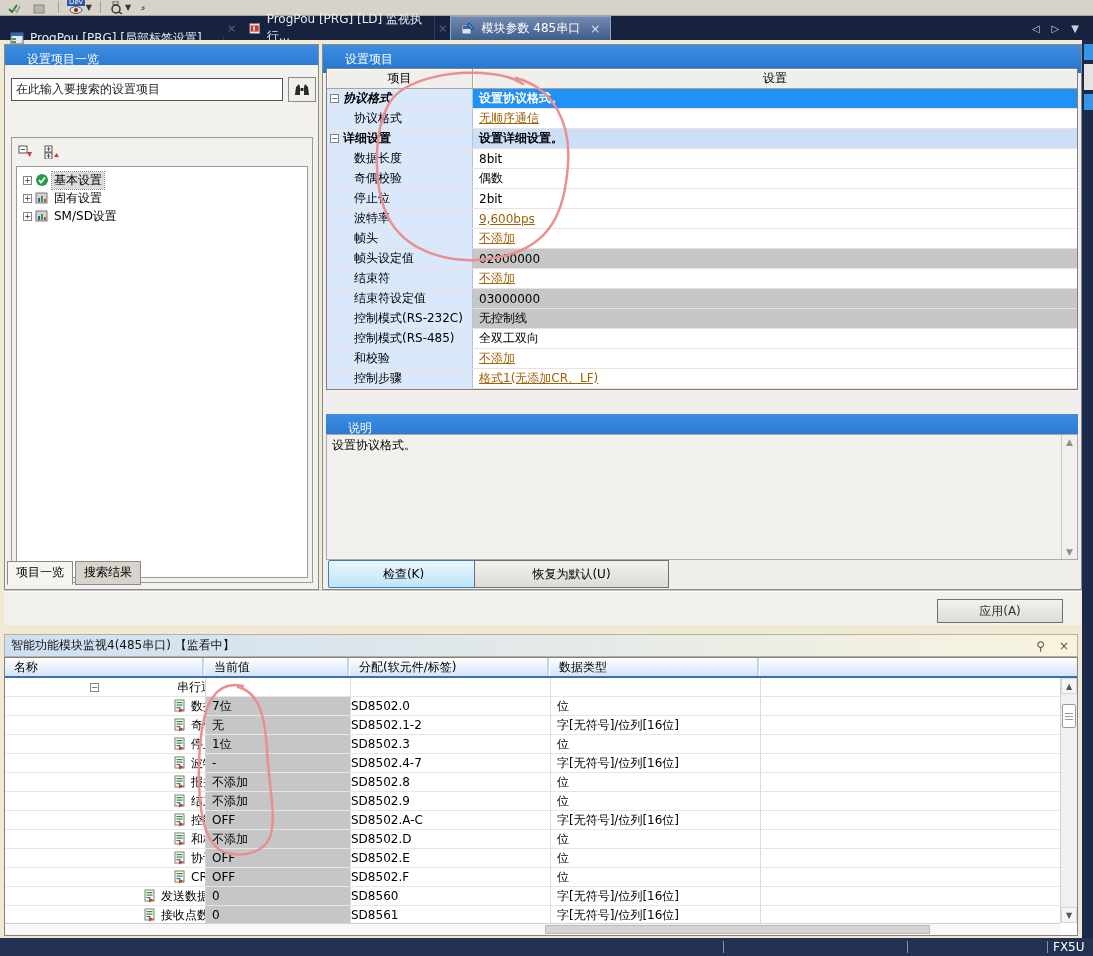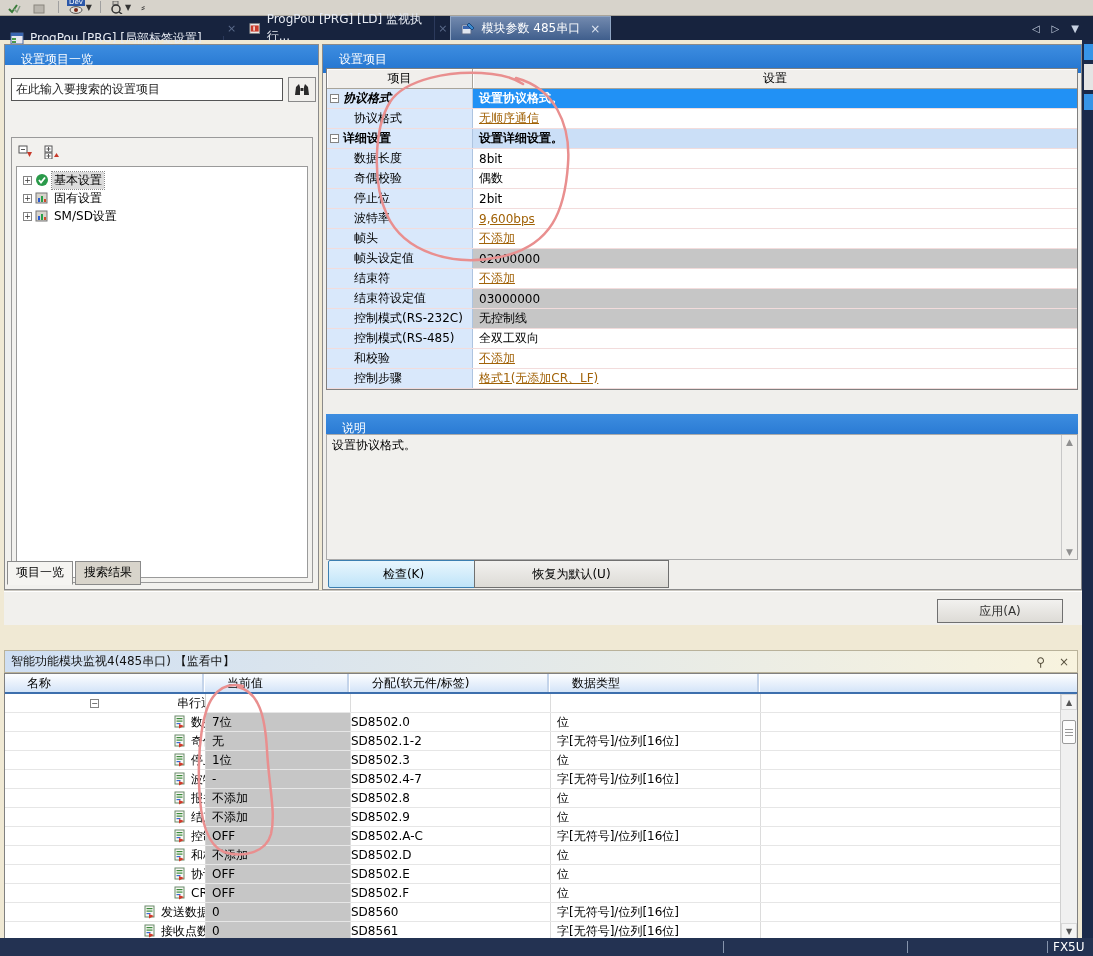--- a/index.html
+++ b/index.html
@@ -17,21 +17,21 @@
   .tabbar { position:absolute; left:0; top:16px; width:1093px; height:24px; background:#17233e; display:flex; align-items:stretch; }
   .dtab { display:flex; align-items:center; gap:6px; padding:0 10px; color:#e6eaf2; border-right:1px solid #2c3a5c; }
   .dtab.t1 { width:224px;margin-top:20px; }
   .dtab.t2 { width:196px; }
   .dtab.active { background:linear-gradient(180deg,#7289ae,#3f5e8c); color:#fff; border:1px solid #8fa5c4; border-bottom:none; }
   .tab-close-faded { color:#5a6a8a; font-size:11px; padding:0 3px; display:flex; align-items:center; }
   .dtab .x { color:#dfe6f2; margin-left:4px; font-size:12px; }
   .tab-nav { margin-left:auto; display:flex; align-items:center; gap:12px; color:#c7d1e2; padding-right:14px; font-size:10px; }
 
   
-  .bluebar { background:linear-gradient(180deg,#3d8de0,#2374cf); color:#fff; height:28px; display:flex; align-items:center; padding-left:16px; }
+  .bluebar { background:linear-gradient(180deg,#3d8de0,#2374cf); color:#fff; height:28px; display:flex; align-items:center; padding-left:22px; }
 
   
   .left-panel { position:absolute; left:4px; top:44px; width:315px; height:546px; background:#f5f4f1; border:1px solid #8a8a8a; }
   .lp-body { position:absolute; left:0; top:20px; right:0; bottom:0; background:#f2f1ee; }
   .search-input { position:absolute; left:6px; top:13px; width:272px; height:23px; border:1px solid #555; background:#fff; font-size:12px; padding:0 4px; color:#222; font-family:inherit; }
   .search-btn { position:absolute; left:283px; top:12px; width:28px; height:25px; border:1px solid #8a8a8a; background:#f0efec; display:flex; align-items:center; justify-content:center; }
   .tree-outer { position:absolute; left:6px; top:72px; width:302px; height:446px; border:1px solid #9a9a9a; background:#f2f1ee; }
   .tree-tools { display:flex; gap:6px; padding:5px 0 4px 4px; }
   .ttool { width:20px; height:17px; display:flex; align-items:center; justify-content:center; }
   .tree-box { position:absolute; left:4px; top:28px; right:4px; bottom:4px; border:1px solid #9a9a9a; background:#fff; padding:4px 0 0 6px; }
@@ -67,26 +67,26 @@
   .desc-scroll { position:absolute; right:0; top:0; bottom:0; width:16px; border-left:1px solid #c8c8c8; display:flex; flex-direction:column; justify-content:space-between; align-items:center; padding:2px 0; color:#909090; font-size:9px; }
   .btn { border:1px solid #707070; background:linear-gradient(180deg,#f2f1ef,#dddbd6); display:flex; align-items:center; justify-content:center; font-size:12px; }
   .btn-check { position:absolute; left:5px; top:515px; width:151px; height:28px; background:linear-gradient(180deg,#e9f6fd,#bfe4f9); border:1px solid #3c7fb1; border-radius:2px; }
   .btn-restore { position:absolute; left:151px; top:515px; width:195px; height:28px; }
 
   
   .apply-strip { position:absolute; left:4px; top:590px; width:1078px; height:35px; background:#f1f0ed; border-top:1px solid #c9c6bf; box-shadow:inset 0 1px 0 #fff; }
   .btn-apply { position:absolute; right:19px; top:8px; width:126px; height:24px; color:#333; }
 
   
-  .dock { position:absolute; left:0px; top:632px; width:1082px; height:306px; background:#f0e9d4;margin-top:16px; }
+  .dock { position:absolute; left:0px; top:632px; width:1082px; height:306px; background:#f0e9d4; }
   .dock-title { position:absolute; left:4px; top:2px; width:1074px; height:23px; background:linear-gradient(90deg,#cfdff3,#f8f3de); border:1px solid #b9b29a; display:flex; align-items:center; padding-left:6px; color:#111; }
   .dock-title .icons { margin-left:auto; display:flex; gap:14px; padding-right:8px; color:#5a5340; font-size:12px; }
   .mon-box { position:absolute; left:4px; top:25px; width:1074px; height:279px; background:#fff; border:1px solid #808080; }
   .mon-head { display:flex; height:20px; border-bottom:2px solid #3d6fad; background:linear-gradient(180deg,#fdfeff,#d4e4f8); }
-  .mhc { display:flex; align-items:center; padding-left:22px; border-right:1px solid #fff; box-shadow:inset -2px 0 0 #c4d4ea; overflow:hidden; white-space:nowrap; }
+  .mhc { display:flex; align-items:center; padding-left:9px; border-right:1px solid #fff; box-shadow:inset -2px 0 0 #c4d4ea; overflow:hidden; white-space:nowrap; }
   .mhc.c1{ width:200px; } .mhc.c2{ width:145px; } .mhc.c3{ width:200px; } .mhc.c4{ width:210px; } .mhc.c5{ flex:1; border-right:none; box-shadow:none; }
   .mon-rows { position:absolute; left:0; top:20px; right:17px; bottom:12px; overflow:hidden; }
   .mrow { display:flex; height:19px; border-bottom:1px solid #e6e6e6; background:#fff; }
   .mc { display:flex; align-items:center; overflow:hidden; white-space:nowrap; }
   .mc.name { width:200px; padding-left:168px; gap:5px; }
   .mrow.outer .mc.name { padding-left:138px; }
   .mc.val { width:145px; background:#c6c6c6; border-left:1px solid #d4d4d4; padding-left:6px; }
   .mc.dev { width:200px; border-left:1px solid #dcdcdc; }
   .mc.dt  { width:210px; border-left:1px solid #dcdcdc; padding-left:6px; }
   .mc.rest{ flex:1; border-left:1px solid #dcdcdc; }

